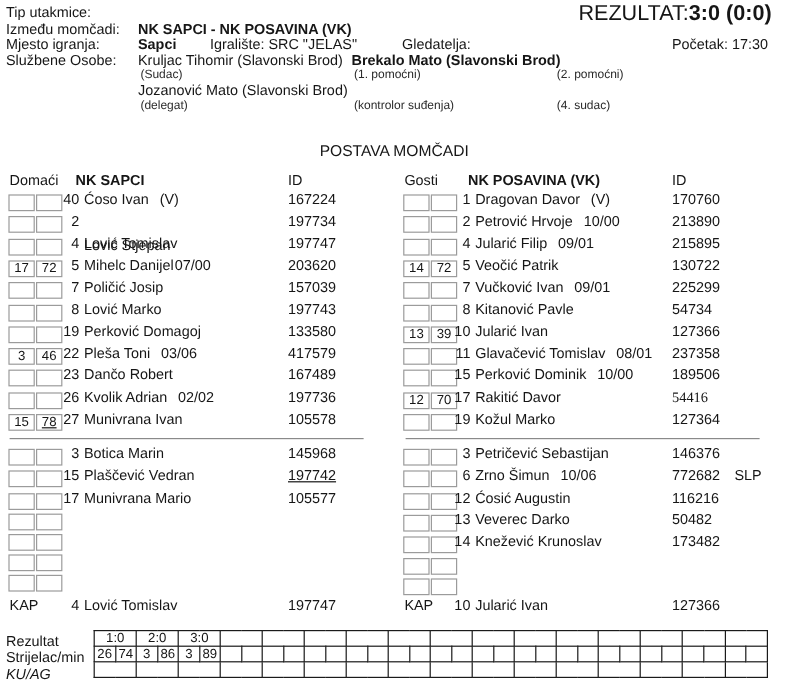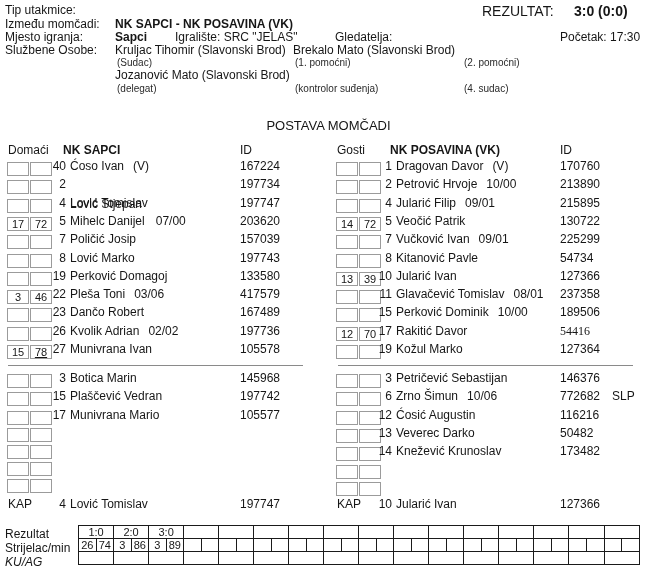--- a/index.html
+++ b/index.html
@@ -3,21 +3,21 @@
 <meta charset="utf-8">
 <style>
   html,body { margin:0; padding:0; background:#fff; }
   #page {
     position:relative; width:657px; height:579px; background:#ffffff;
     font-family:"Liberation Sans", sans-serif; font-size:12px; color:#161616;
     overflow:hidden;
   }
   .abs { position:absolute; white-space:nowrap; line-height:13px; }
   .bold { font-weight:bold; }
-  .big { font-size:14px; line-height:17px; }
+  .big { font-size:18px; line-height:17px; }
   .small { font-size:10px; line-height:11px; color:#2a2a2a; }
   .title { font-size:13px; }
   .cb {
     position:absolute; width:20px; height:12px;
     border:1px solid #9b9b9b; background:#fff;
     font-size:11px; line-height:12px; text-align:center; color:#161616;
   }
   .divline { position:absolute; height:0; border-top:1px solid #8a8a8a; }
   table.score {
     position:absolute; left:78px; top:525px;
@@ -156,21 +156,21 @@
           <td colspan="2"></td>
           <td colspan="2"></td>
           <td colspan="2"></td>
           <td colspan="2"></td>
         </tr>
       </tbody>
   </table>
 
 <span class="abs" style="left: 115px; top: 44px;">Kruljac Tihomir (Slavonski Brod)</span>
     <span class="abs small" style="left: 117px; top: 57px;">(Sudac)</span>
-    <span class="abs" style="left: 293px; top: 44px;">Brekalo Mato (Slavonski Brod)</span>
+    <span class="abs" style="left: 293px; top: 44px; font-weight: bold;">Brekalo Mato (Slavonski Brod)</span>
     <span class="abs small" style="left: 295px; top: 57px;">(1. pomoćni)</span>
     <span class="abs small" style="left: 464px; top: 57px;">(2. pomoćni)</span>
     <span class="abs" style="left: 115px; top: 69px;">Jozanović Mato (Slavonski Brod)</span>
     <span class="abs small" style="left: 117px; top: 83px;">(delegat)</span>
     <span class="abs small" style="left: 295px; top: 83px;">(kontrolor suđenja)</span>
     <span class="abs small" style="left: 464px; top: 83px;">(4. sudac)</span>
     <span class="abs" style="left: 8px; top: 144px;">Domaći</span>
     <span class="abs bold" style="left: 63px; top: 144px;">NK SAPCI</span>
     <span class="abs" style="left: 240px; top: 144px;">ID</span>
     <span class="cb" style="left: 7px; top: 162px;"></span>
@@ -184,21 +184,21 @@
     <span class="abs" style="left: 70px; top: 178px; margin-top: 20px;">Lović Stjepan</span>
     <span class="abs" style="left: 240px; top: 178px;">197734</span>
     <span class="cb" style="left: 7px; top: 199px;"></span>
     <span class="cb" style="left: 30px; top: 199px;"></span>
     <span class="abs" style="left: 40px; top: 197px; width: 26px; text-align: right;">4</span>
     <span class="abs" style="left: 70px; top: 197px;">Lović Tomislav</span>
     <span class="abs" style="left: 240px; top: 197px;">197747</span>
     <span class="cb" style="left: 7px; top: 217px;">17</span>
     <span class="cb" style="left: 30px; top: 217px;">72</span>
     <span class="abs" style="left: 40px; top: 215px; width: 26px; text-align: right;">5</span>
-    <span class="abs" style="left: 70px; top: 215px;">Mihelc Danijel<span style="margin-left: 11px;">07/00</span></span>
+    <span class="abs" style="left: 70px; top: 215px;">Mihelc Danijel<span style="margin-left: 1px;">07/00</span></span>
     <span class="abs" style="left: 240px; top: 215px;">203620</span>
     <span class="cb" style="left: 7px; top: 235px;"></span>
     <span class="cb" style="left: 30px; top: 235px;"></span>
     <span class="abs" style="left: 40px; top: 233px; width: 26px; text-align: right;">7</span>
     <span class="abs" style="left: 70px; top: 233px;">Poličić Josip</span>
     <span class="abs" style="left: 240px; top: 233px;">157039</span>
     <span class="cb" style="left: 7px; top: 254px;"></span>
     <span class="cb" style="left: 30px; top: 254px;"></span>
     <span class="abs" style="left: 40px; top: 252px; width: 26px; text-align: right;">8</span>
     <span class="abs" style="left: 70px; top: 252px;">Lović Marko</span>
@@ -231,21 +231,21 @@
     <div class="divline" style="left: 8px; top: 365px; width: 295px;"></div>
     <span class="cb" style="left: 7px; top: 374px;"></span>
     <span class="cb" style="left: 30px; top: 374px;"></span>
     <span class="abs" style="left: 40px; top: 372px; width: 26px; text-align: right;">3</span>
     <span class="abs" style="left: 70px; top: 372px;">Botica Marin</span>
     <span class="abs" style="left: 240px; top: 372px;">145968</span>
     <span class="cb" style="left: 7px; top: 392px;"></span>
     <span class="cb" style="left: 30px; top: 392px;"></span>
     <span class="abs" style="left: 40px; top: 390px; width: 26px; text-align: right;">15</span>
     <span class="abs" style="left: 70px; top: 390px;">Plaščević Vedran</span>
-    <span class="abs" style="left: 240px; top: 390px;">197742</span>
+    <span class="abs" style="left: 240px; top: 390px; text-decoration: underline;">197742</span>
     <span class="cb" style="left: 7px; top: 411px;"></span>
     <span class="cb" style="left: 30px; top: 411px;"></span>
     <span class="abs" style="left: 40px; top: 409px; width: 26px; text-align: right;">17</span>
     <span class="abs" style="left: 70px; top: 409px;">Munivrana Mario</span>
     <span class="abs" style="left: 240px; top: 409px;">105577</span>
     <span class="cb" style="left: 7px; top: 428px;"></span>
     <span class="cb" style="left: 30px; top: 428px;"></span>
     <span class="cb" style="left: 7px; top: 445px;"></span>
     <span class="cb" style="left: 30px; top: 445px;"></span>
     <span class="cb" style="left: 7px; top: 462px;"></span>

